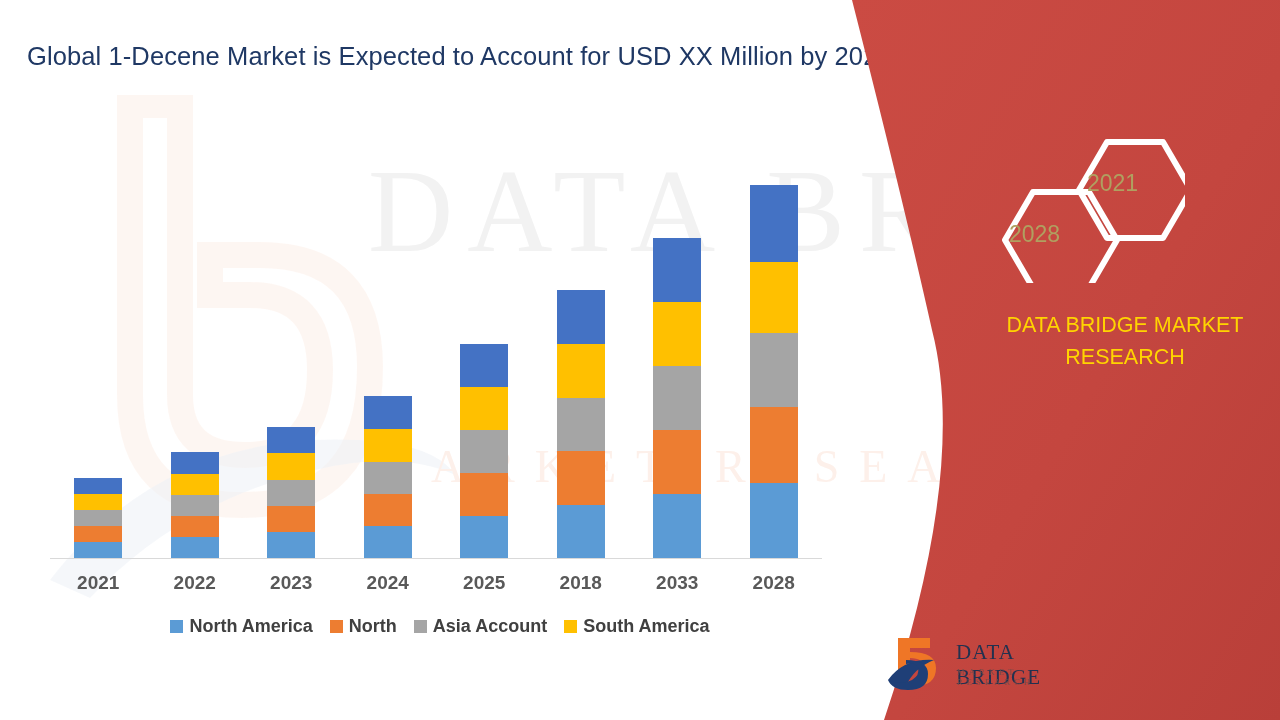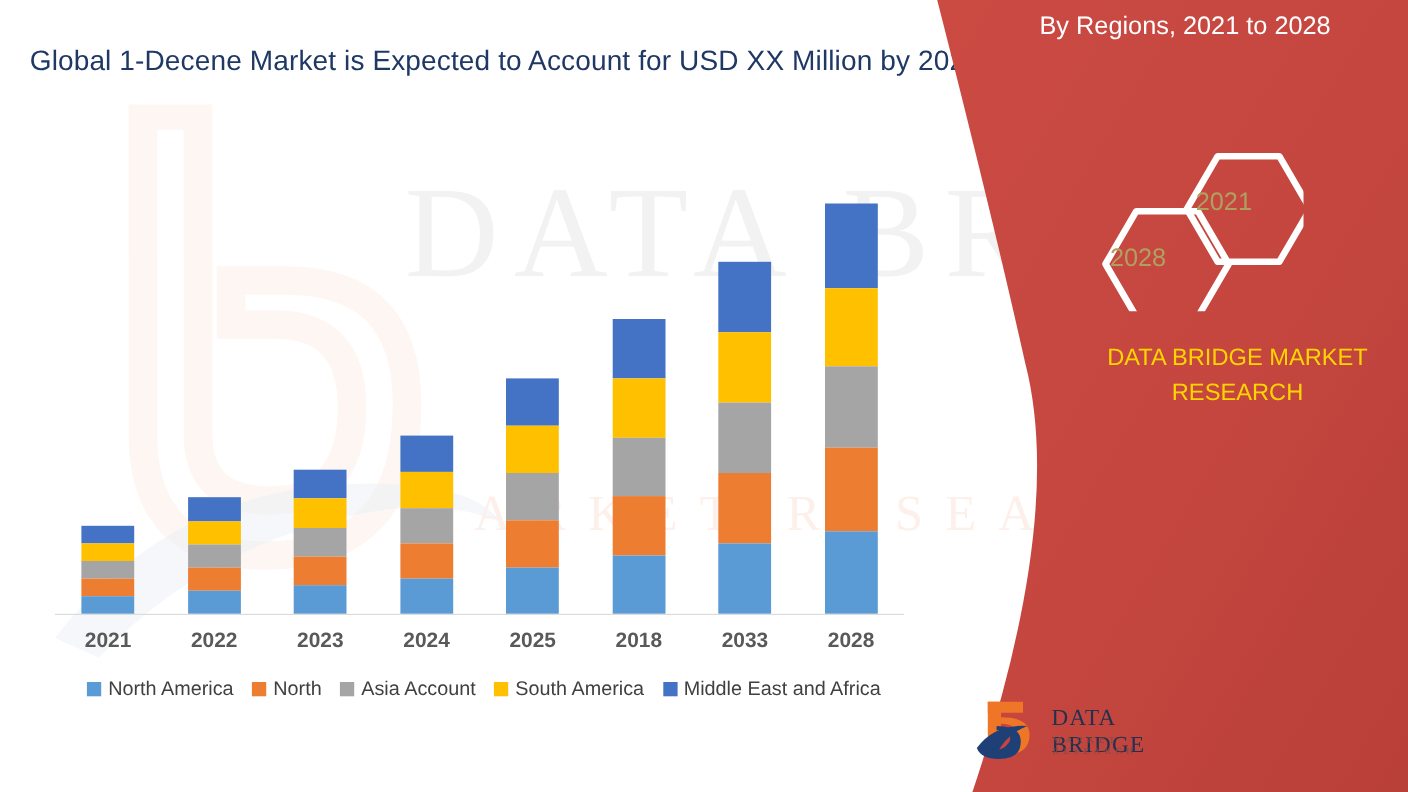--- a/index.html
+++ b/index.html
@@ -150,20 +150,21 @@
   .swatch {
     width: 13px;
     height: 13px;
     margin-right: 6px;
     flex: 0 0 auto;
   }
   .legend-label {
     font-size: 18px;
     color: #404040;
     white-space: nowrap;
+    font-weight: bold;
   }
 
   
   .redpanel {
     position: absolute;
     right: 0;
     top: 0;
     width: 440px;
     height: 720px;
   }
@@ -347,41 +348,36 @@
         <span class="legend-label">North</span>
       </div>
       <div class="legend-item">
         <span class="swatch" style="background: rgb(165, 165, 165);"></span>
         <span class="legend-label">Asia Account</span>
       </div>
       <div class="legend-item">
         <span class="swatch" style="background: rgb(255, 192, 0);"></span>
         <span class="legend-label">South America</span>
       </div>
-      <div class="legend-item">
-        <span class="swatch" style="background: rgb(68, 114, 196);"></span>
-        <span class="legend-label">Middle East and Africa</span>
-      </div>
     </div>
 
   <div class="redpanel">
     <svg width="440" height="720" viewBox="0 0 440 720">
       <defs>
         <linearGradient id="redgrad" x1="0" y1="0" x2="1" y2="1">
           <stop offset="0%" stop-color="#cb4b43"></stop>
           <stop offset="55%" stop-color="#c4463f"></stop>
           <stop offset="100%" stop-color="#b93f39"></stop>
         </linearGradient>
       </defs>
       <path d="M12 0 L440 0 L440 720 L44 720 Q128 470 92 330 Q62 196 12 0 Z" fill="url(#redgrad)"></path>
     </svg>
   </div>
 
   <div class="rp-title">
-    <div>By Regions, 2021 to 2028</div>
   </div>
 
   <div class="hexwrap">
     <svg width="200" height="155" viewBox="0 0 200 155">
       <polygon points="20,112 48,64 104,64 132,112 104,160 48,160" fill="none" stroke="#ffffff" stroke-width="6" stroke-linejoin="round"></polygon>
       <polygon points="94,62 122,14 178,14 206,62 178,110 122,110" fill="none" stroke="#ffffff" stroke-width="6" stroke-linejoin="round"></polygon>
     </svg>
     <div class="hex-label hex-2021">2021</div>
     <div class="hex-label hex-2028">2028</div>
   </div>

